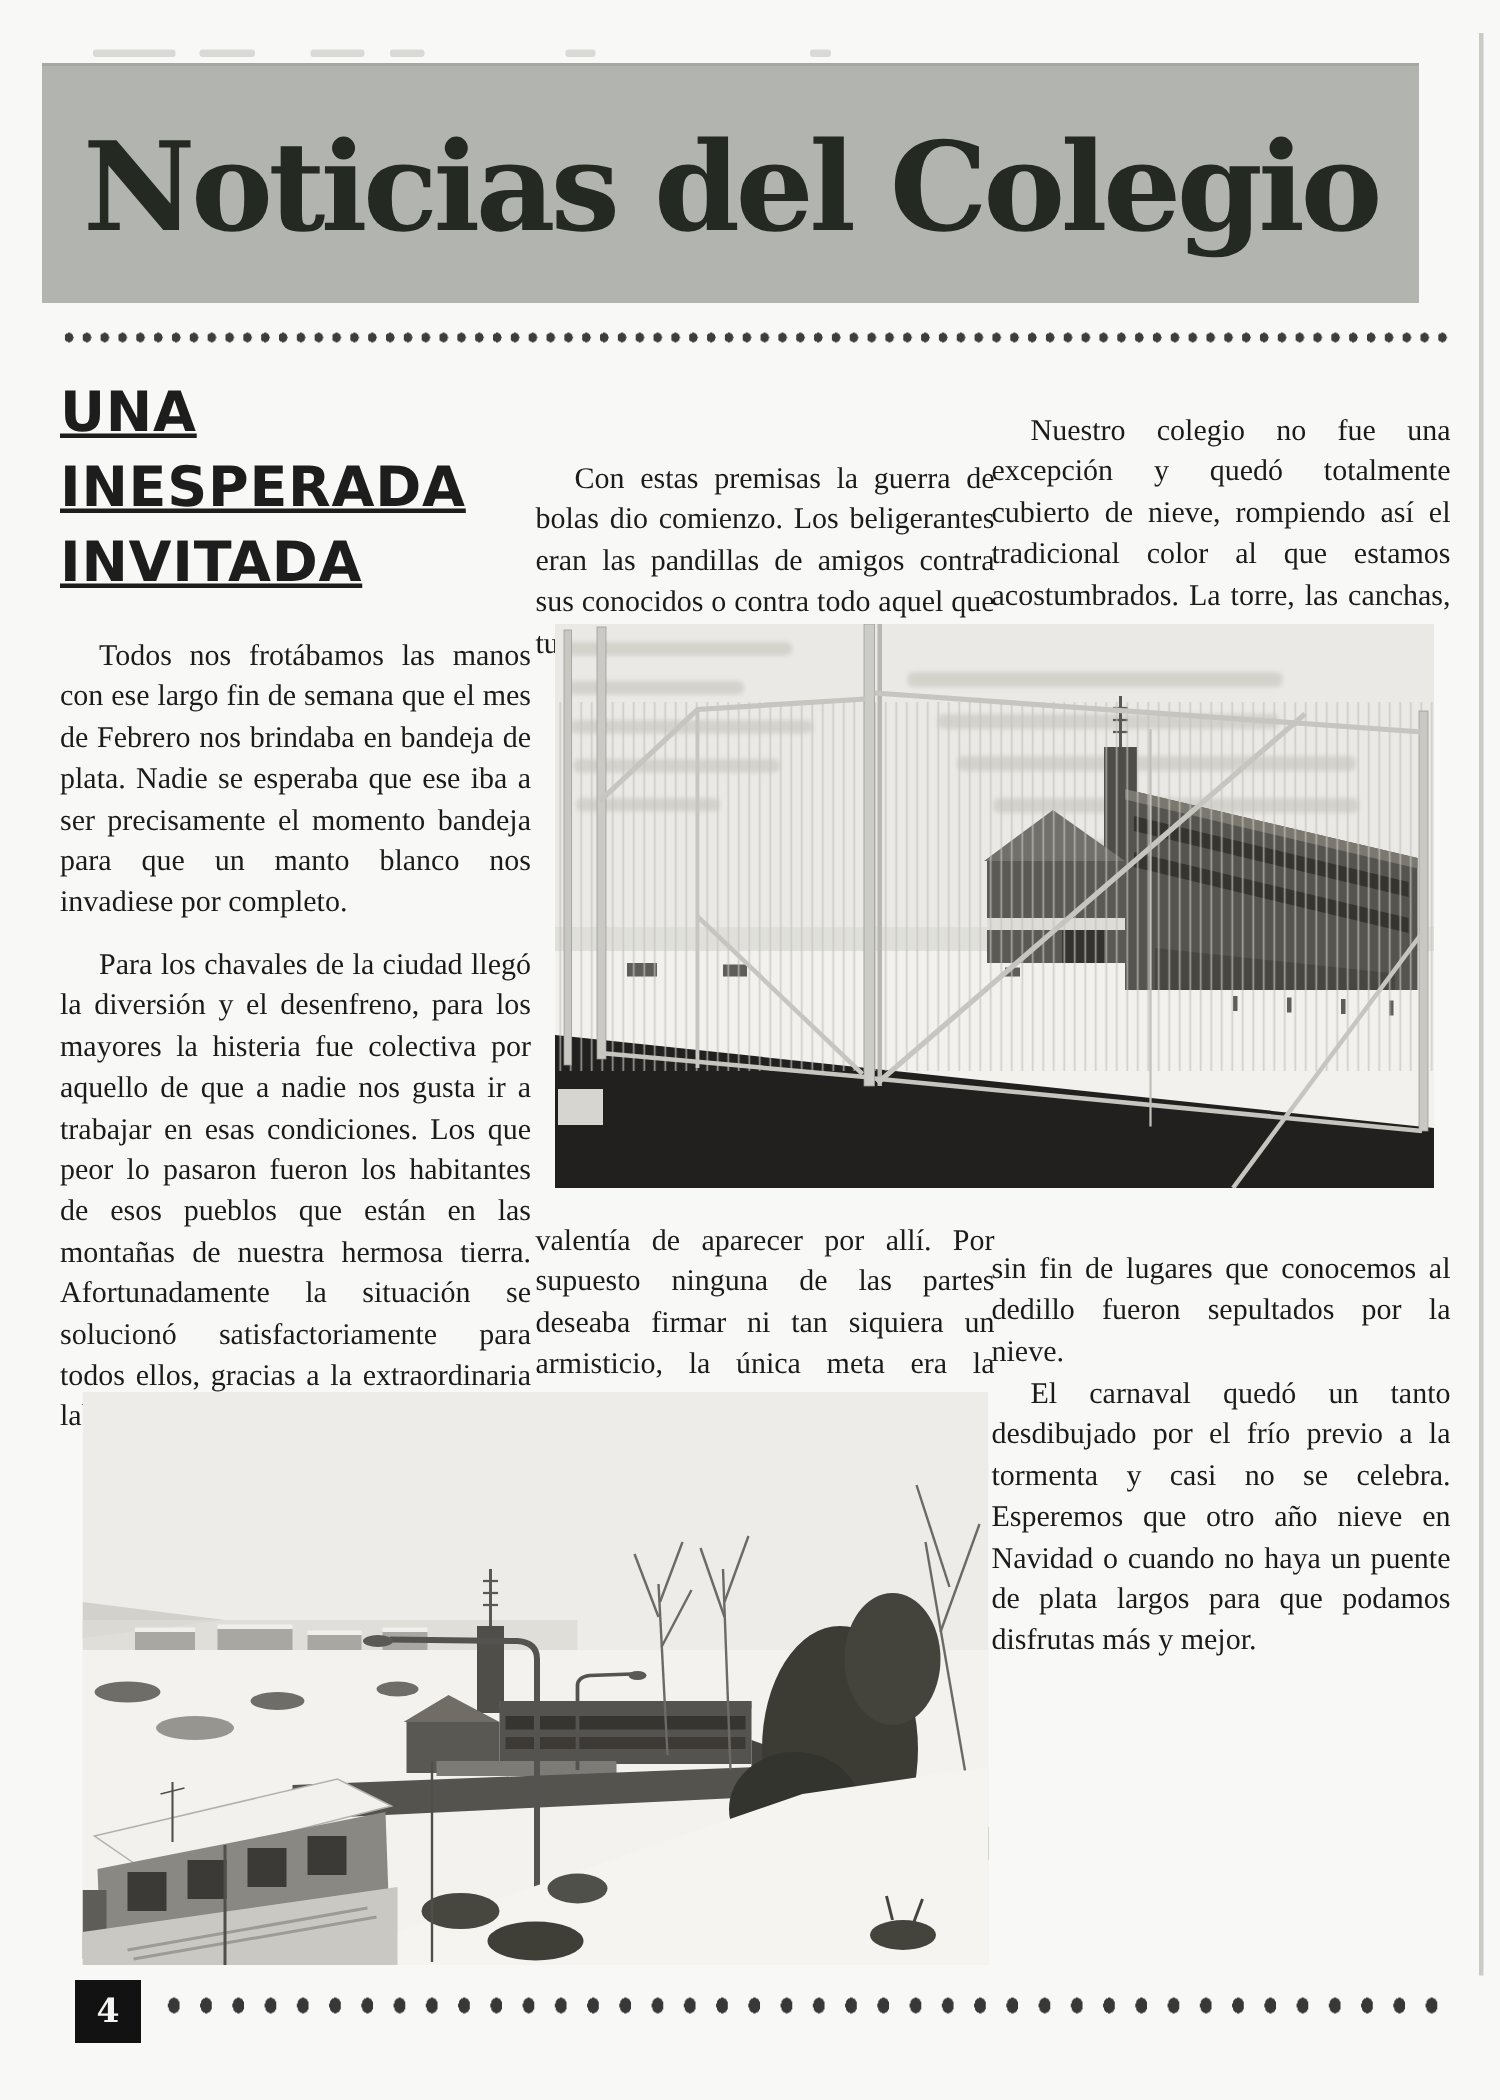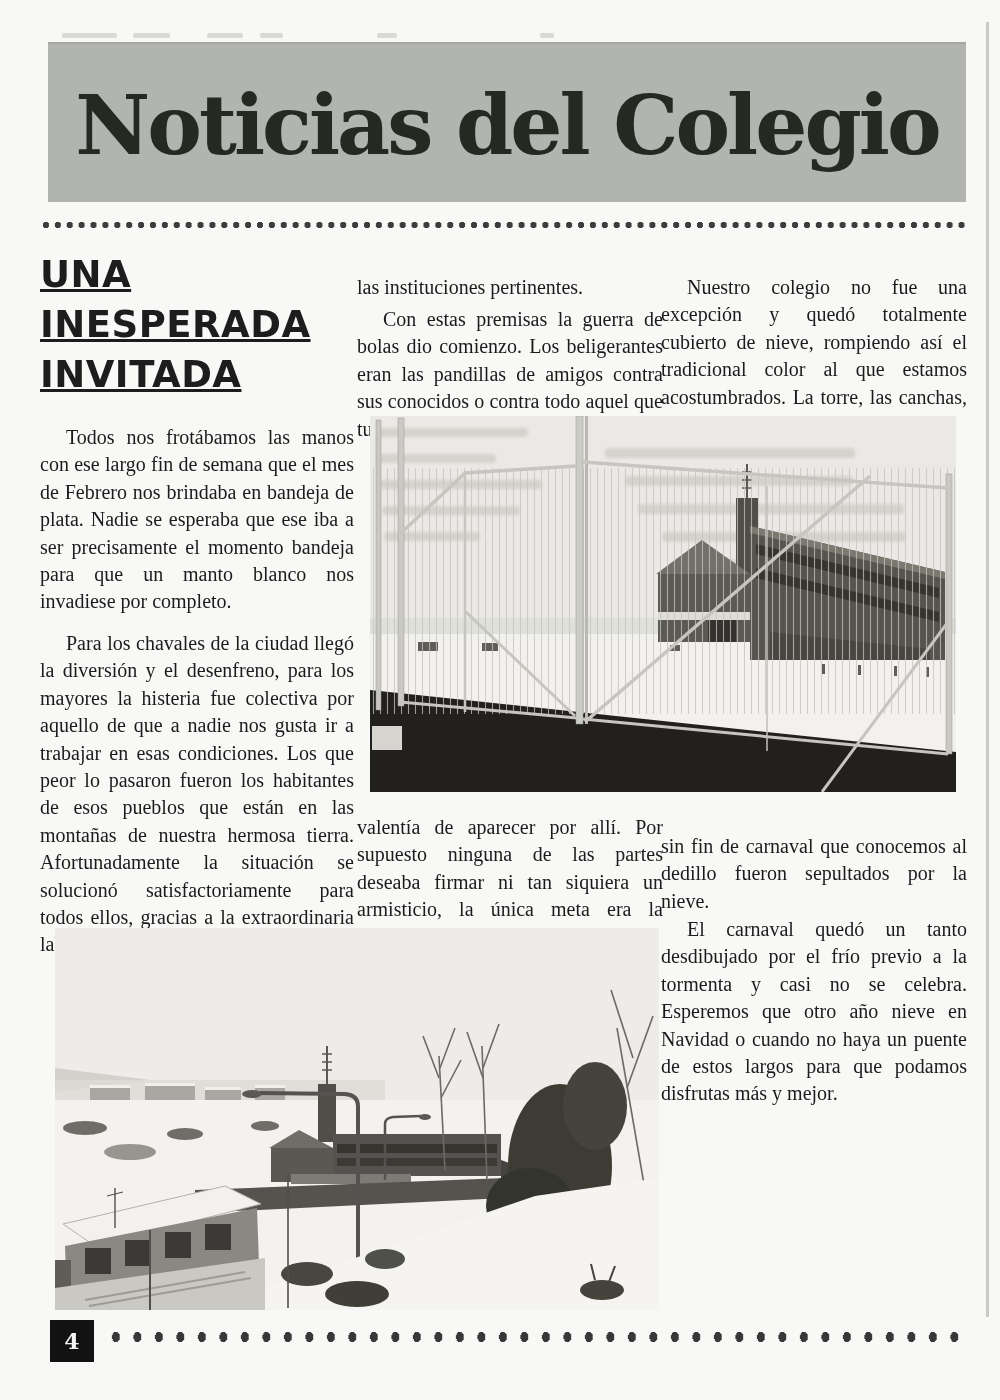--- a/index.html
+++ b/index.html
@@ -3,21 +3,21 @@
 <meta charset="utf-8">
 <style>
   html,body{margin:0;padding:0;background:#e8e8e6;}
   .page{
     position:relative;width:1000px;height:1400px;margin:0 auto;
     background:#f8f8f6;overflow:hidden;
     font-family:"Liberation Serif", serif;color:#1b1b1b;
   }
   
   .banner{
-    position:absolute;left:48px;top:42px;width:918px;height:158px;
+    position:absolute;left:28px;top:42px;width:918px;height:158px;
     background:#b1b4af;border-top:2px solid #a4a7a2;
     display:flex;align-items:center;justify-content:center;
   }
   .banner h1{
     margin:0;font-family:"DejaVu Serif", serif;font-weight:bold;
     font-size:82px;letter-spacing:-3px;color:#242a21;white-space:nowrap;
     padding-top:4px;
   }
   .ghost-dash{position:absolute;height:5px;background:#d9d9d5;border-radius:2px;}
   
@@ -68,27 +68,26 @@
 
   <div class="headline">
     <span>UNA</span>
     <span>INESPERADA</span>
     <span>INVITADA</span>
   </div>
 
   <p class="col indent" style="left:40px;top:404px;width:314px">Todos nos frotábamos las manos con ese largo fin de semana que el mes de Febrero nos brindaba en bandeja de plata. Nadie se esperaba que ese iba a ser precisamente el momento bandeja para que un manto blanco nos invadiese por completo.</p>
   <p class="col indent" style="left:40px;top:610px;width:314px">Para los chavales de la ciudad llegó la diversión y el desenfreno, para los mayores la histeria fue colectiva por aquello de que a nadie nos gusta ir a trabajar en esas condiciones. Los que peor lo pasaron fueron los habitantes de esos pueblos que están en las montañas de nuestra hermosa tierra. Afortunadamente la situación se solucionó satisfactoriamente para todos ellos, gracias a la extraordinaria labor de</p>
 
-  <p class="col" style="left:357px;top:254px;width:306px">las instituciones pertinentes.</p>
   <p class="col indent" style="left:357px;top:286px;width:306px">Con estas premisas la guerra de bolas dio comienzo. Los beligerantes eran las pandillas de amigos contra sus conocidos o contra todo aquel que tuviera la</p>
   <p class="col" style="left:357px;top:794px;width:306px">valentía de aparecer por allí. Por supuesto ninguna de las partes deseaba firmar ni tan siquiera un armisticio, la única meta era la victoria.</p>
 
   <p class="col indent" style="left:661px;top:254px;width:306px">Nuestro colegio no fue una excepción y quedó totalmente cubierto de nieve, rompiendo así el tradicional color al que estamos acostumbrados. La torre, las canchas, el campo de fútbol y un</p>
-  <p class="col" style="left:661px;top:813px;width:306px">sin fin de carnaval que conocemos al dedillo fueron sepultados por la nieve.</p>
-  <p class="col indent" style="left:661px;top:896px;width:306px">El carnaval quedó un tanto desdibujado por el frío previo a la tormenta y casi no se celebra. Esperemos que otro año nieve en Navidad o cuando no haya un puente de estos largos para que podamos disfrutas más y mejor.</p>
+  <p class="col" style="left:661px;top:813px;width:306px">sin fin de lugares que conocemos al dedillo fueron sepultados por la nieve.</p>
+  <p class="col indent" style="left:661px;top:896px;width:306px">El carnaval quedó un tanto desdibujado por el frío previo a la tormenta y casi no se celebra. Esperemos que otro año nieve en Navidad o cuando no haya un puente de plata largos para que podamos disfrutas más y mejor.</p>
 
   <svg class="photo" style="left:370px;top:416px" width="586" height="376" viewBox="0 0 586 376">
     <defs>
       <pattern id="wires" width="7" height="8" patternUnits="userSpaceOnUse">
         <line x1="3.5" y1="0" x2="3.5" y2="8" stroke="#c3c2bc" stroke-width="1.1"></line>
       </pattern>
       <filter id="soft">
           <feGaussianBlur stdDeviation="1.4"></feGaussianBlur>
         </filter>
     </defs>

